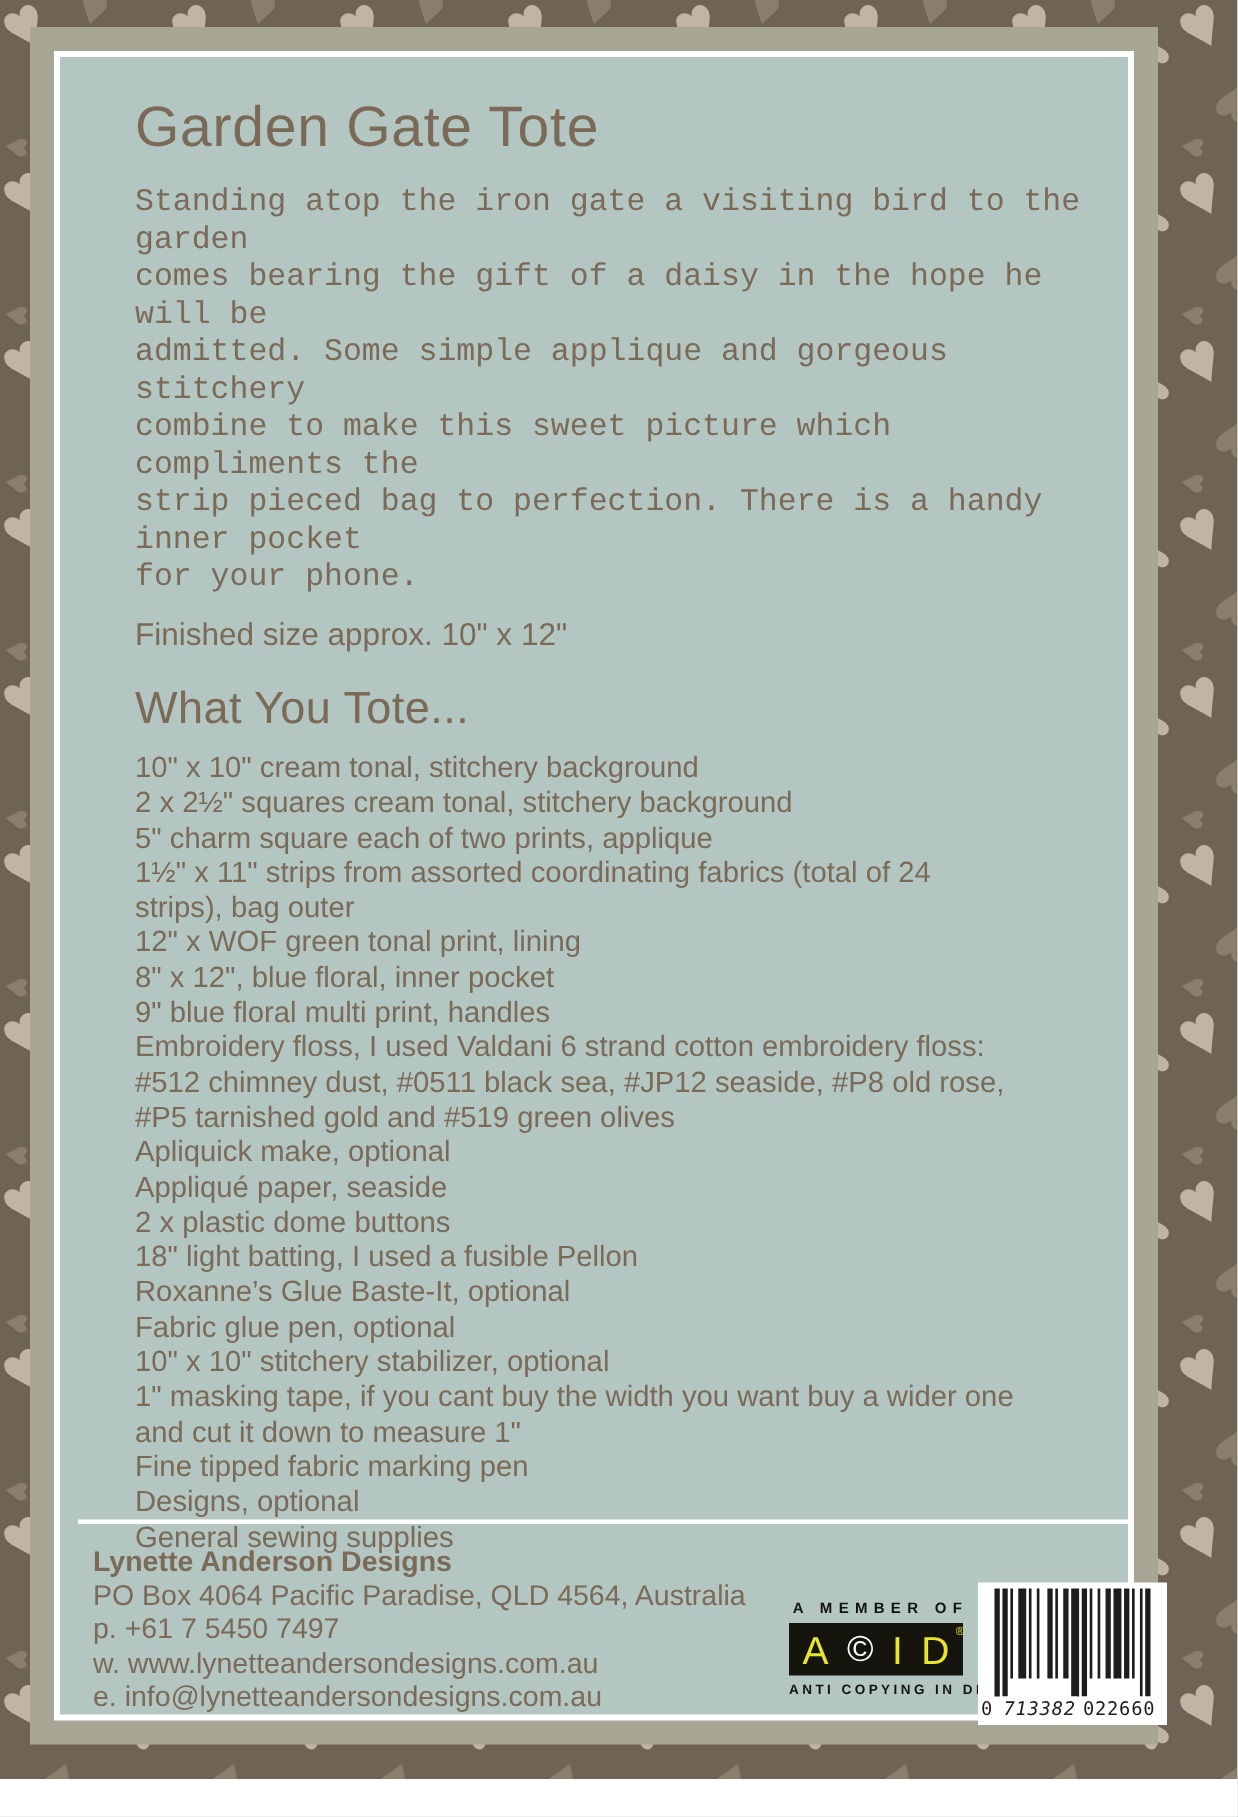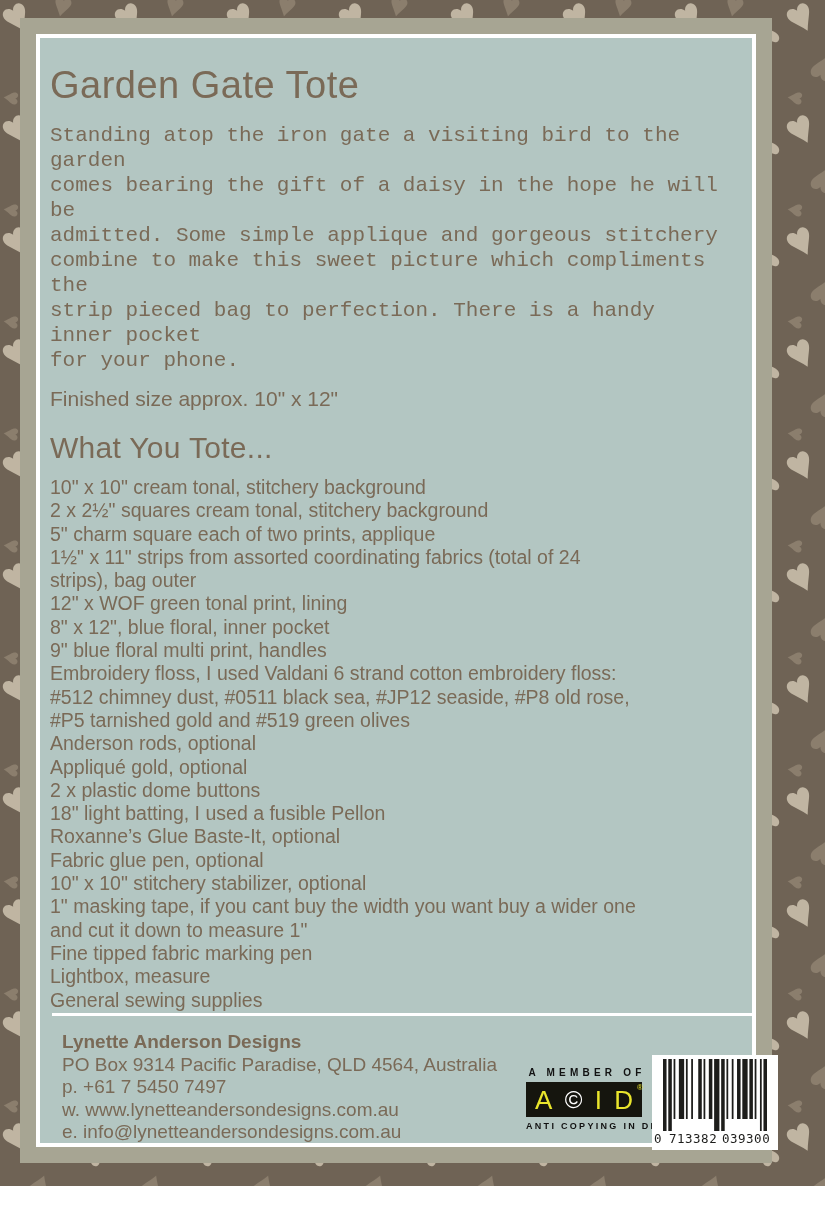--- a/index.html
+++ b/index.html
@@ -15,21 +15,21 @@
   *{margin:0;padding:0;box-sizing:border-box;}
   html,body{width:825px;background:#ffffff;}
   body{height:1211px;position:relative;font-family:"Liberation Sans",sans-serif;color:var(--ink);}
   .card{position:absolute;left:0;top:0;width:825px;height:1186px;background:var(--brown);overflow:hidden;}
   .hearts-bg{position:absolute;left:0;top:0;width:825px;height:1186px;display:block;}
   .heart-cream{fill:var(--heart-cream);}
   .heart-mid{fill:var(--heart-mid);}
   .sage-frame{position:absolute;left:20px;top:18px;right:53px;bottom:23px;background:var(--sage);}
   .white-frame{position:absolute;inset:16px;background:#ffffff;}
   .blue-panel{position:absolute;inset:4px;background:var(--panel);}
-  .content{padding:24px 26px 0 10px;}
+  .content{padding:24px 26px 0 10px;margin-left:40px;}
   .page-title{font-size:38px;line-height:46px;font-weight:normal;letter-spacing:0.5px;}
   .description{margin-top:15px;font-size:21px;line-height:25px;white-space:pre-line;font-family:Liberation Mono, monospace;}
   .finished-size{margin-top:13px;font-size:21px;line-height:25px;}
   .needs-heading{margin-top:20px;font-size:30px;line-height:34px;font-weight:normal;letter-spacing:0.3px;}
   .materials{margin-top:11px;}
   .material-item{font-size:19.5px;line-height:23.3px;white-space:pre-line;}
   .footer-rule{position:absolute;left:12px;right:0;top:975px;height:3px;background:#ffffff;}
   .footer-info{position:absolute;left:22px;top:993px;font-size:19px;line-height:22.5px;}
   .footer-company{font-weight:bold;}
   .acid-logo{position:absolute;left:438px;top:1029px;width:122px;text-align:center;color:#121212;margin-left:48px;}
@@ -38,21 +38,21 @@
     display:flex;align-items:center;justify-content:space-between;padding:0 9px;}
   .acid-letter{color:var(--acid-yellow);font-size:26px;line-height:1;font-weight:normal;}
   .acid-copy{color:#ffffff;font-size:24px;line-height:1;}
   .acid-reg{position:absolute;top:1px;right:-1px;font-size:8px;color:var(--acid-yellow);}
   .acid-tagline{margin-top:4px;font-size:9px;font-weight:bold;letter-spacing:2.3px;color:#121212;white-space:nowrap;}
   .barcode{position:absolute;left:652px;top:1055px;width:126px;height:95px;background:#ffffff;z-index:4;}
   .barcode svg{position:absolute;left:0;top:0;}
   .bc-digits span{position:absolute;bottom:4px;font-family:"DejaVu Sans Mono",monospace;
     font-size:12.5px;letter-spacing:0.5px;color:#1d1d1b;background:#ffffff;padding:0 1px;}
   .bc-prefix{left:1px;}
-  .bc-group1{left:16px;}
+  .bc-group1{left:16px;font-style:italic;}
   .bc-group2{left:69px;}
 </style>
 </head>
 <body>
 
 <div class="card">
 
   <svg class="hearts-bg" width="825" height="1186" viewBox="0 0 825 1186" xmlns="http://www.w3.org/2000/svg">
     <defs>
       <path id="heart" d="M0,-9 C-2,-14.5 -9,-14.5 -10,-8.5 C-10.8,-4 -6,0 0,10.5 C6,0 10.8,-4 10,-8.5 C9,-14.5 2,-14.5 0,-9 Z"></path>
@@ -87,40 +87,40 @@
             <div class="material-item">2 x 2½" squares cream tonal, stitchery background</div>
             <div class="material-item">5" charm square each of two prints, applique</div>
             <div class="material-item">1½" x 11" strips from assorted coordinating fabrics (total of 24
 strips), bag outer</div>
             <div class="material-item">12" x WOF green tonal print, lining</div>
             <div class="material-item">8" x 12", blue floral, inner pocket</div>
             <div class="material-item">9" blue floral multi print, handles</div>
             <div class="material-item">Embroidery floss, I used Valdani 6 strand cotton embroidery floss:
 #512 chimney dust, #0511 black sea, #JP12 seaside, #P8 old rose,
 #P5 tarnished gold and #519 green olives</div>
-            <div class="material-item">Anderson rods, optional</div>
-            <div class="material-item">Appliqué gold, optional</div>
+            <div class="material-item">Apliquick make, optional</div>
+            <div class="material-item">Appliqué paper, seaside</div>
             <div class="material-item">2 x plastic dome buttons</div>
             <div class="material-item">18" light batting, I used a fusible Pellon</div>
             <div class="material-item">Roxanne’s Glue Baste-It, optional</div>
             <div class="material-item">Fabric glue pen, optional</div>
             <div class="material-item">10" x 10" stitchery stabilizer, optional</div>
             <div class="material-item">1" masking tape, if you cant buy the width you want buy a wider one
 and cut it down to measure 1"</div>
             <div class="material-item">Fine tipped fabric marking pen</div>
-            <div class="material-item">Lightbox, measure</div>
+            <div class="material-item">Designs, optional</div>
             <div class="material-item">General sewing supplies</div>
           </div>
         </div>
 
         <div class="footer-rule"></div>
 
         <div class="footer-info">
           <div class="footer-company">Lynette Anderson Designs</div>
-          <div>PO Box 9314 Pacific Paradise, QLD 4564, Australia</div>
+          <div>PO Box 4064 Pacific Paradise, QLD 4564, Australia</div>
           <div>p. +61 7 5450 7497</div>
           <div>w. www.lynetteandersondesigns.com.au</div>
           <div>e. info@lynetteandersondesigns.com.au</div>
         </div>
 
         <div class="acid-logo">
           <div class="acid-member">A MEMBER OF</div>
           <div class="acid-box">
             <span class="acid-letter">A</span>
             <span class="acid-copy">©</span>
@@ -153,17 +153,17 @@
         <rect x="85.03" y="4" width="3.53" height="60" fill="#1d1d1b"></rect>
         <rect x="90.32" y="4" width="5.29" height="60" fill="#1d1d1b"></rect>
         <rect x="97.37" y="4" width="3.53" height="60" fill="#1d1d1b"></rect>
         <rect x="102.66" y="4" width="1.76" height="60" fill="#1d1d1b"></rect>
         <rect x="107.95" y="4" width="1.76" height="72" fill="#1d1d1b"></rect>
         <rect x="111.47" y="4" width="3.53" height="72" fill="#1d1d1b"></rect>
       </svg>
     <div class="bc-digits">
       <span class="bc-prefix">0</span>
       <span class="bc-group1">713382</span>
-      <span class="bc-group2">039300</span>
+      <span class="bc-group2">022660</span>
     </div>
   </div>
 
 </div>
 
 </body></html>

